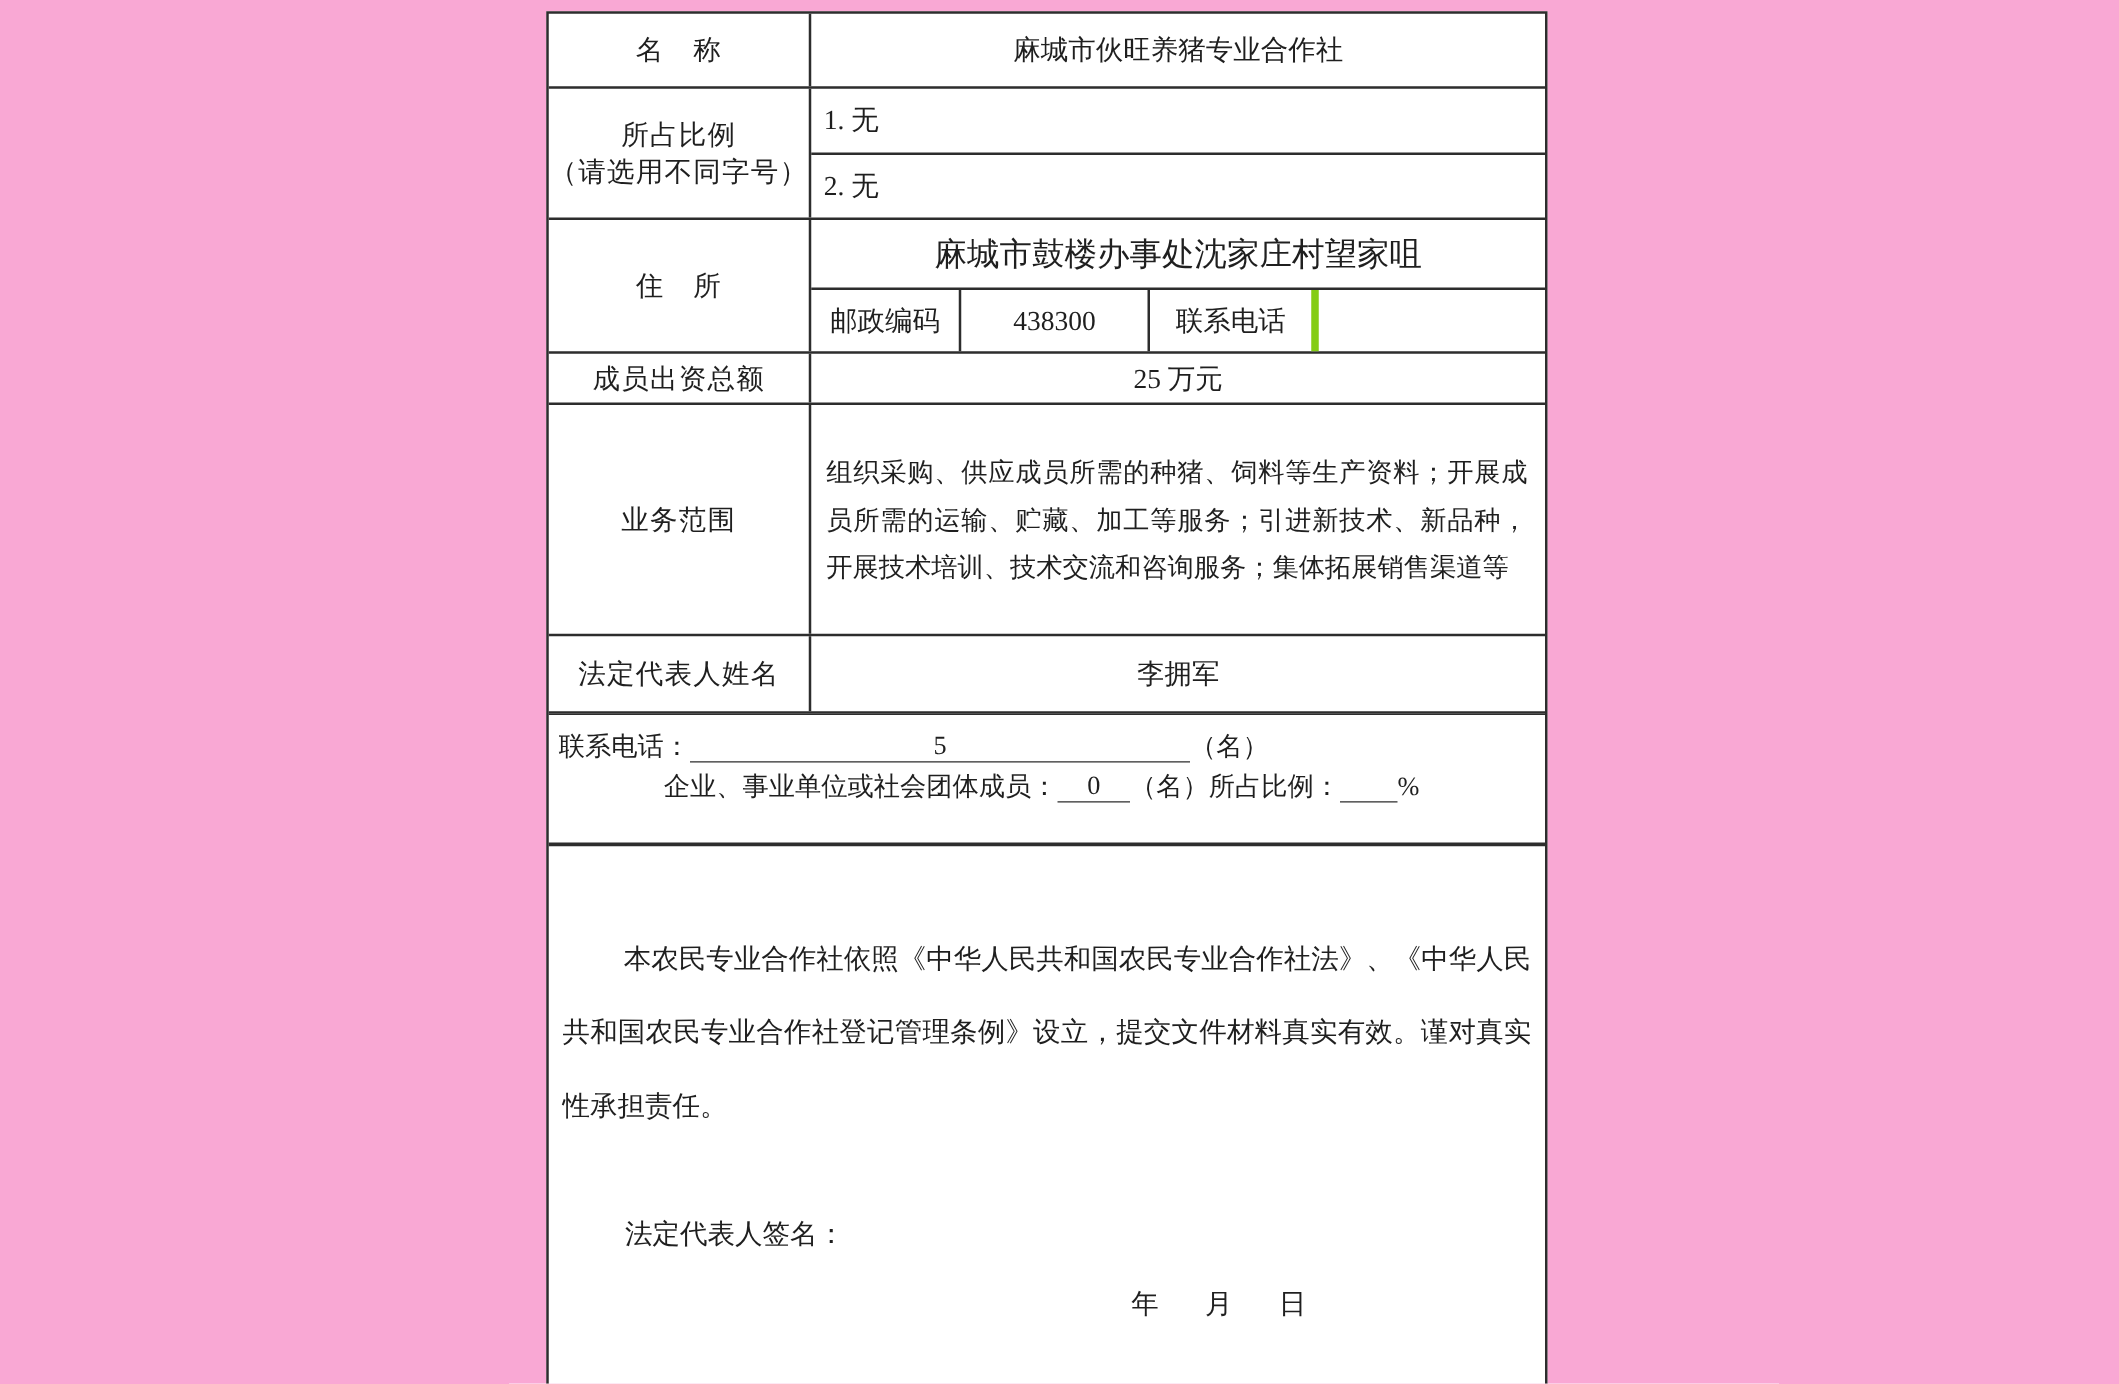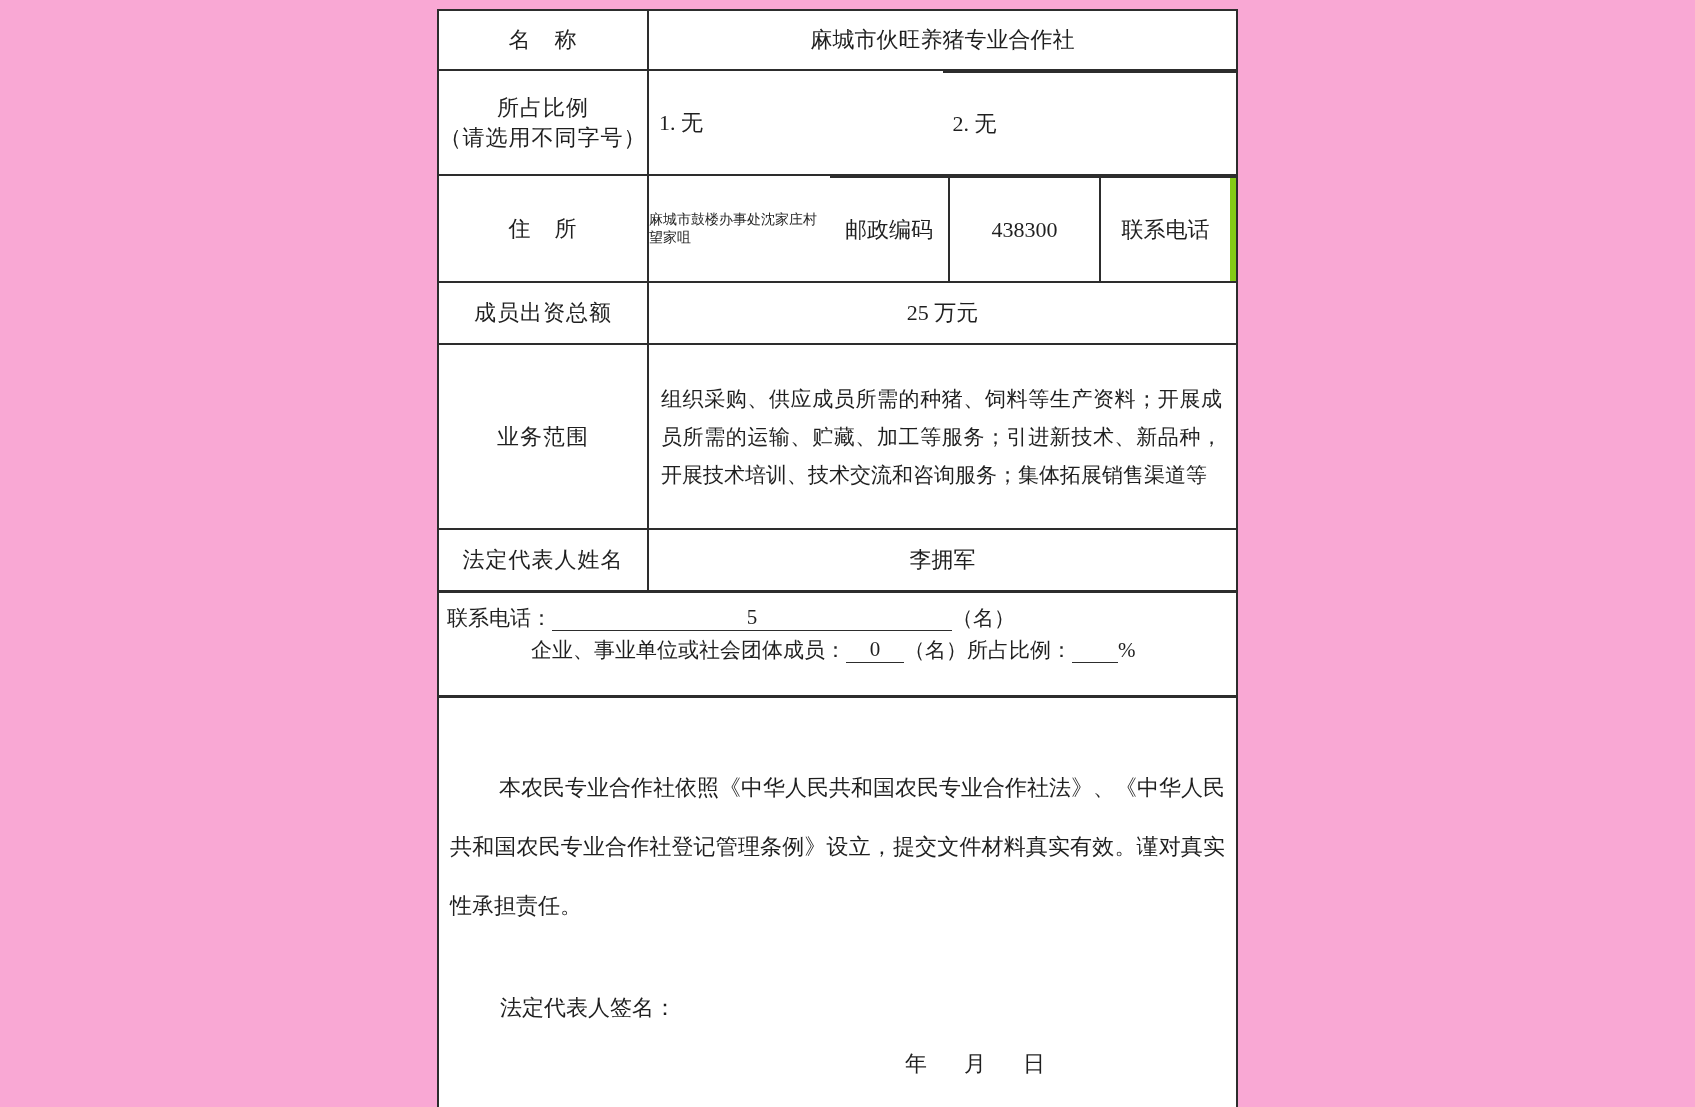--- a/index.html
+++ b/index.html
@@ -24,36 +24,36 @@
   .label-cell {
     width:210px; flex:0 0 210px;
     border-right:2px solid #2d2d2d;
     display:flex; flex-direction:column;
     align-items:center; justify-content:center;
     text-align:center;
     letter-spacing:1px;
   }
   .value-cell { flex:1; display:flex; align-items:center; }
   .value-center { justify-content:center; text-align:center; }
-  .value-col { flex:1; display:flex; }
+  .value-col { flex:1; display:flex; flex-direction:column; }
 
   .r-name   { height:60px; }
   .r-alt    { height:105px; }
   .r-addr   { height:107px; }
-  .r-capital{ height:62px; }
+  .r-capital{ height:41px; }
   .r-scope  { height:185px; }
   .r-legal  { height:62px; }
   .r-members{ height:106px; border-bottom:3px solid #2d2d2d; }
   .r-members{ border-top:1px solid #2d2d2d; }
   .r-decl   { height:500px; }
 
   .subrow { flex:1; display:flex; align-items:center; padding-left:10px; font-size:22px; }
   .subrow + .subrow { border-top:2px solid #2d2d2d; }
 
-  .addr-line { flex:1.12; display:flex; align-items:center; justify-content:center; font-size:14px; }
+  .addr-line { flex:1.12; display:flex; align-items:center; justify-content:center; font-size:26px; }
   .postal-row { flex:1; display:flex; border-top:2px solid #2d2d2d; }
   .postal-row .pcell {
     display:flex; align-items:center; justify-content:center;
     font-size:22px;
   }
   .pc-postal-label { flex:0 0 120px; border-right:2px solid #2d2d2d; }
   .pc-postal-value { flex:0 0 151px; border-right:2px solid #2d2d2d; }
   .pc-phone-label  { flex:0 0 135px; border-right:6px solid #84cc16; }
   .pc-phone-value  { flex:1; }
 

